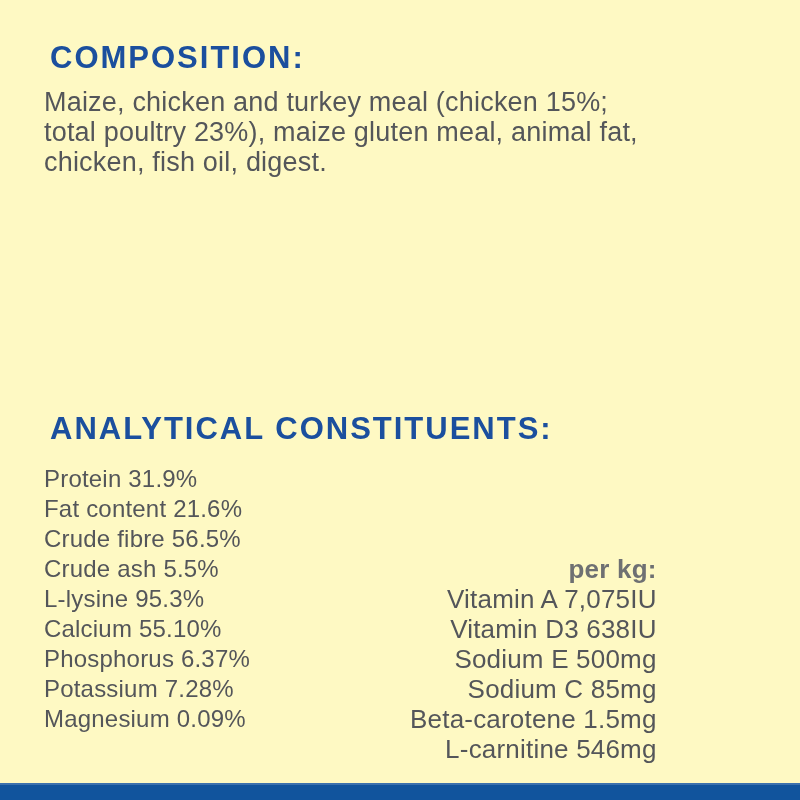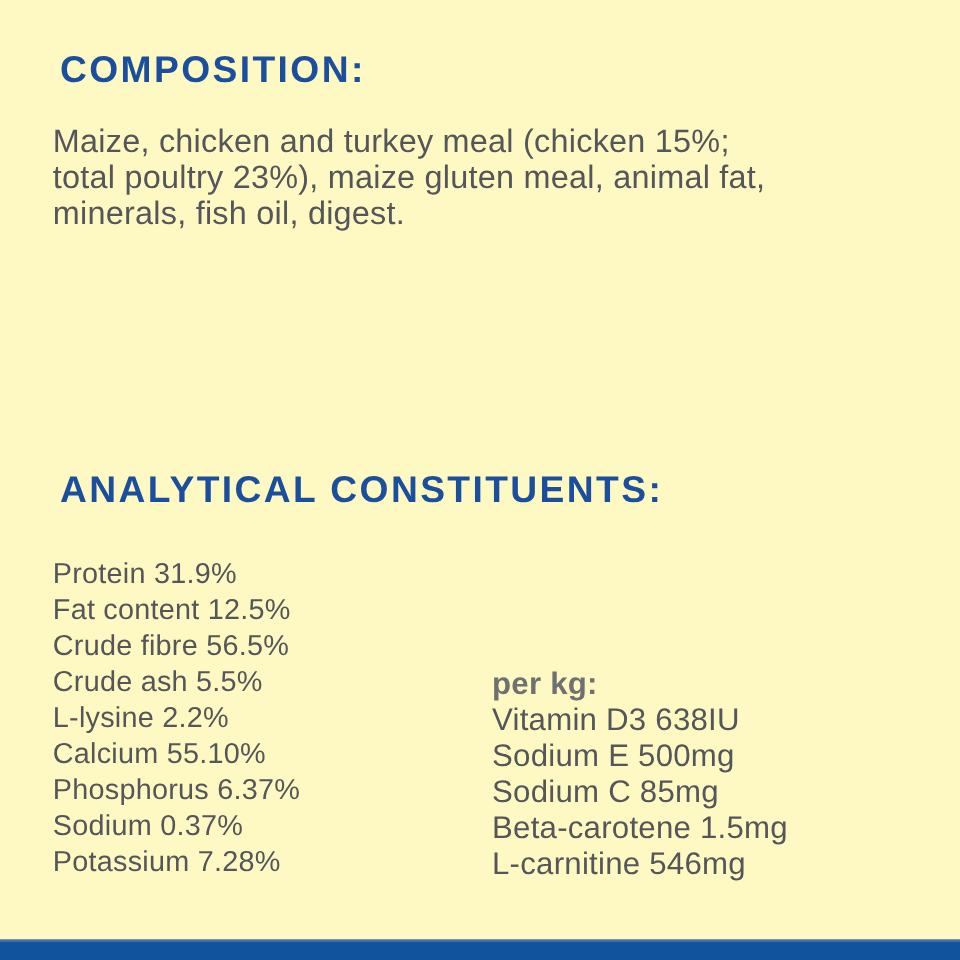--- a/index.html
+++ b/index.html
@@ -19,25 +19,25 @@
   .blue-heading {
     position: absolute;
     margin: 0;
     color: #1b4f9e;
     font-weight: bold;
     font-size: 31px;
     letter-spacing: 2px;
     white-space: nowrap;
   }
   .composition-heading { left: 50px; top: 40px; }
-  .analytical-heading  { left: 50px; top: 390px; }
+  .analytical-heading  { left: 50px; top: 411px; }
   .body-text {
     position: absolute;
     left: 44px;
-    top: 103px;
+    top: 87px;
     font-size: 27px;
     line-height: 30px;
     color: #54565a;
     letter-spacing: 0.2px;
     white-space: nowrap;
   }
   .constituents-col {
     position: absolute;
     left: 44px;
     top: 464px;
@@ -49,20 +49,21 @@
   }
   .perkg-col {
     position: absolute;
     left: 410px;
     top: 554px;
     font-size: 26px;
     line-height: 30px;
     color: #54565a;
     letter-spacing: 0.2px;
     white-space: nowrap;
+    text-align: right;
   }
   .perkg-heading {
     font-weight: bold;
     color: #6e7072;
   }
   .bottom-bar {
     position: absolute;
     left: 0;
     bottom: 0;
     width: 800px;
@@ -75,39 +76,40 @@
 </head>
 <body>
 
 <div class="label">
 
   <h1 class="blue-heading composition-heading">COMPOSITION:</h1>
 
   <div class="body-text">
     <div>Maize, chicken and turkey meal (chicken 15%;</div>
     <div>total poultry 23%), maize gluten meal, animal fat,</div>
-    <div>minerals, fish oil, digest.</div>
+    <div>chicken, fish oil, digest.</div>
   </div>
 
   <h1 class="blue-heading analytical-heading">ANALYTICAL CONSTITUENTS:</h1>
 
   <div class="constituents-col">
     <div>Protein 31.9%</div>
-    <div>Fat content 12.5%</div>
+    <div>Fat content 21.6%</div>
     <div>Crude fibre 56.5%</div>
     <div>Crude ash 5.5%</div>
-    <div>L-lysine 2.2%</div>
+    <div>L-lysine 95.3%</div>
     <div>Calcium 55.10%</div>
     <div>Phosphorus 6.37%</div>
-    <div>Sodium 0.37%</div>
     <div>Potassium 7.28%</div>
+    <div>Magnesium 0.09%</div>
   </div>
 
   <div class="perkg-col">
     <div class="perkg-heading">per kg:</div>
+    <div>Vitamin A 7,075IU</div>
     <div>Vitamin D3 638IU</div>
     <div>Sodium E 500mg</div>
     <div>Sodium C 85mg</div>
     <div>Beta-carotene 1.5mg</div>
     <div>L-carnitine 546mg</div>
   </div>
 
   <div class="bottom-bar"></div>
 
 </div>

